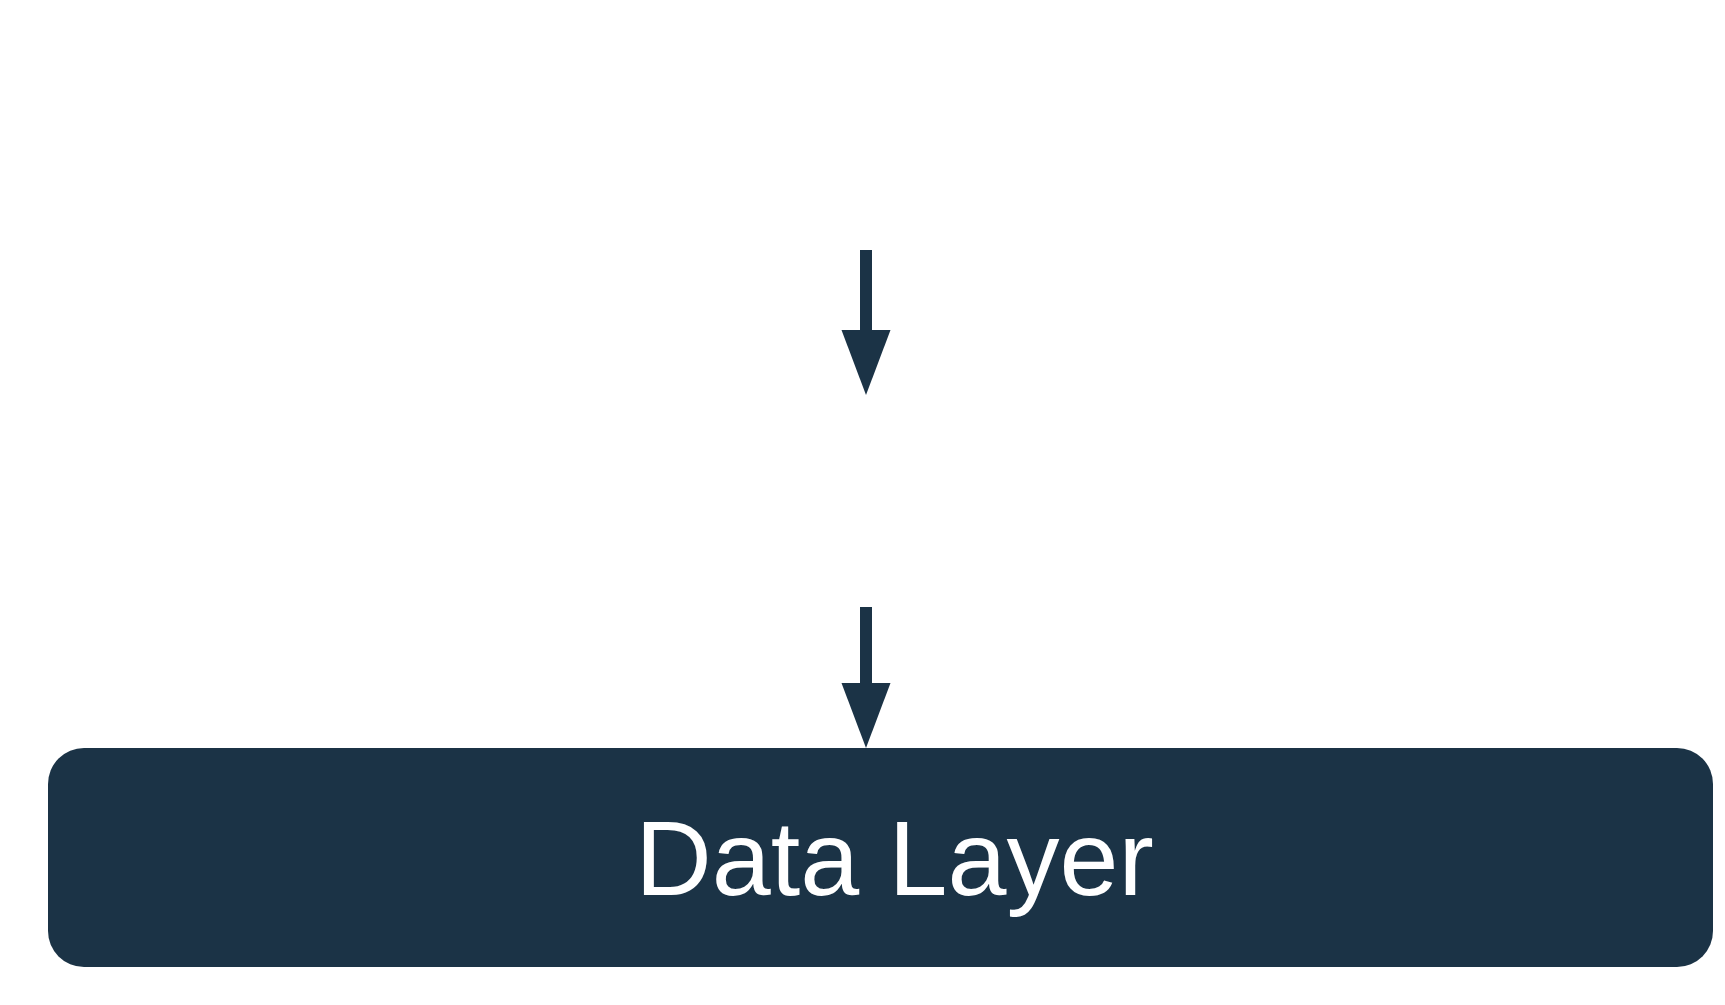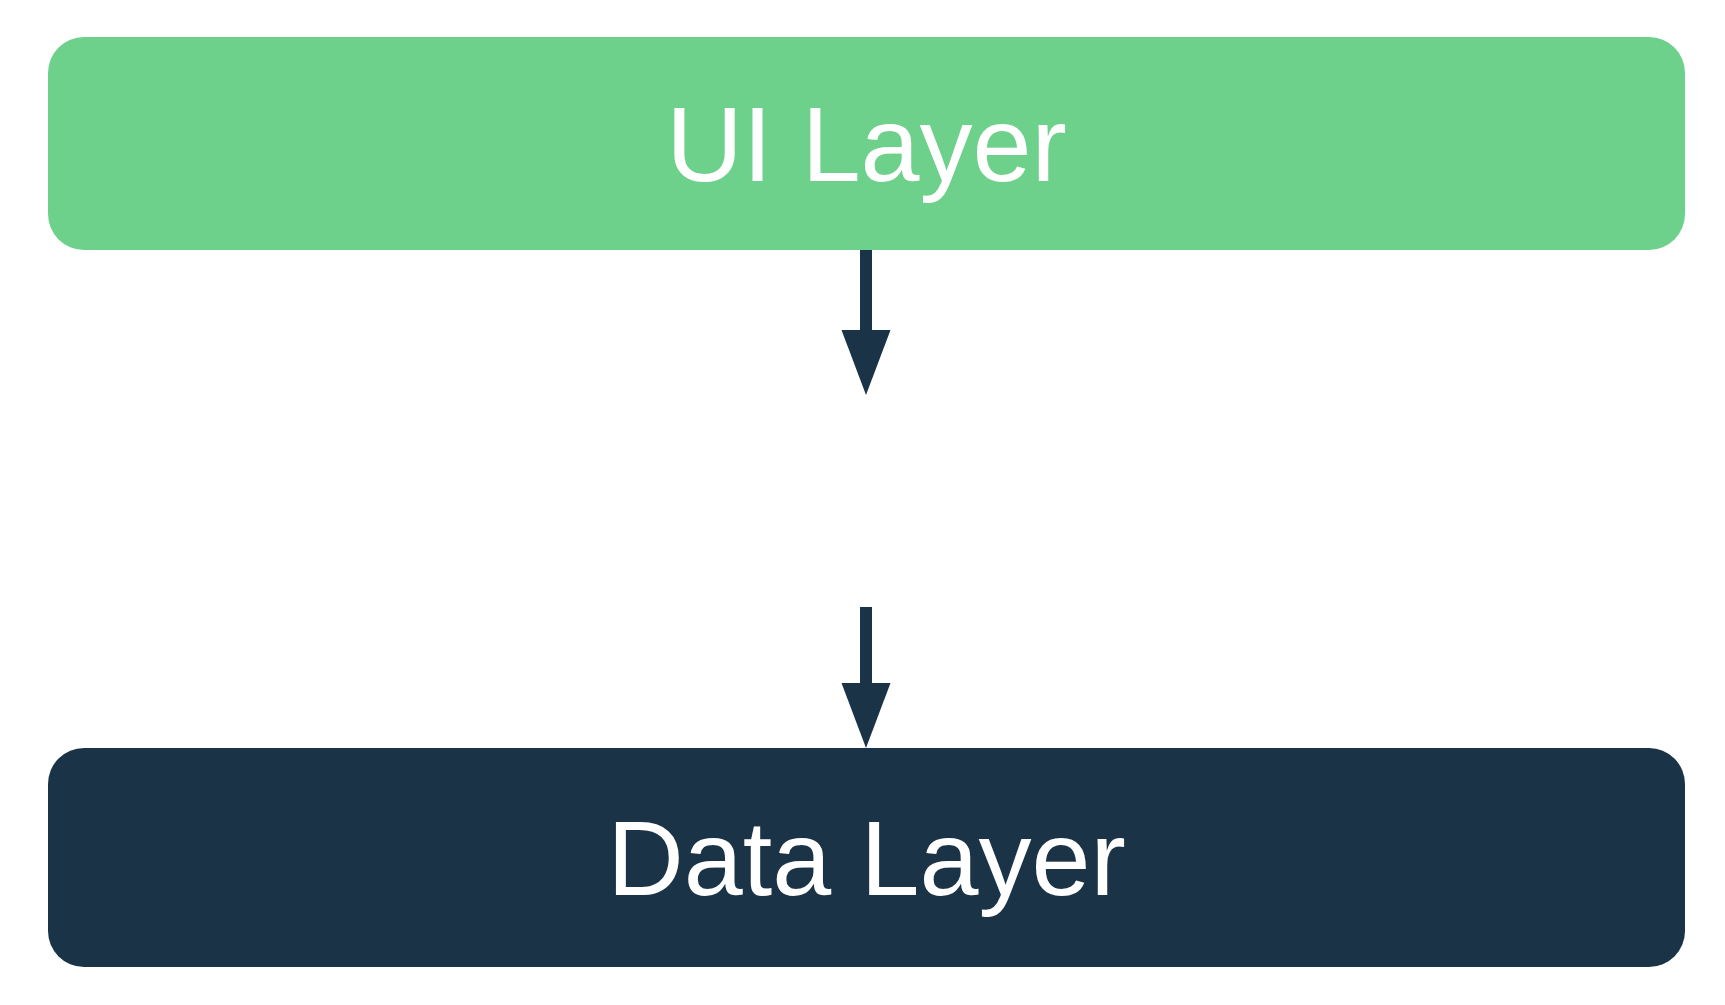--- a/index.html
+++ b/index.html
@@ -40,20 +40,21 @@
     background: var(--ui_node, #6DD18B);
   }
   .box-domain {
     top: 395px;
     background: var(--domain_node, #4E82EA);
   }
   .box-data {
     top: 748px;
     height: 219px;
     background: var(--data_node, #1B3346);
+    padding-left: 28px;
   }
   .edge {
     position: absolute;
     left: 841px;
     width: 50px;
   }
   .edge-1 {
     top: 250px;
     height: 145px;
   }
@@ -68,23 +69,20 @@
   }
   .edge .arrow-fill {
     fill: var(--arrow, #1B3346);
   }
 </style>
 </head>
 <body>
 
 <div class="canvas">
 
-  <div class="layer-box box-ui">
-    <span class="label">UI Layer</span>
-  </div>
 
   <div class="edge edge-1">
     <svg viewBox="0 0 50 145" preserveAspectRatio="none" aria-hidden="true">
       <rect class="arrow-fill" x="19" y="0" width="12" height="88"></rect>
       <polygon class="arrow-fill" points="0.5,80 49.5,80 25,145"></polygon>
     </svg>
   </div>
 
 
   <div class="edge edge-2">

